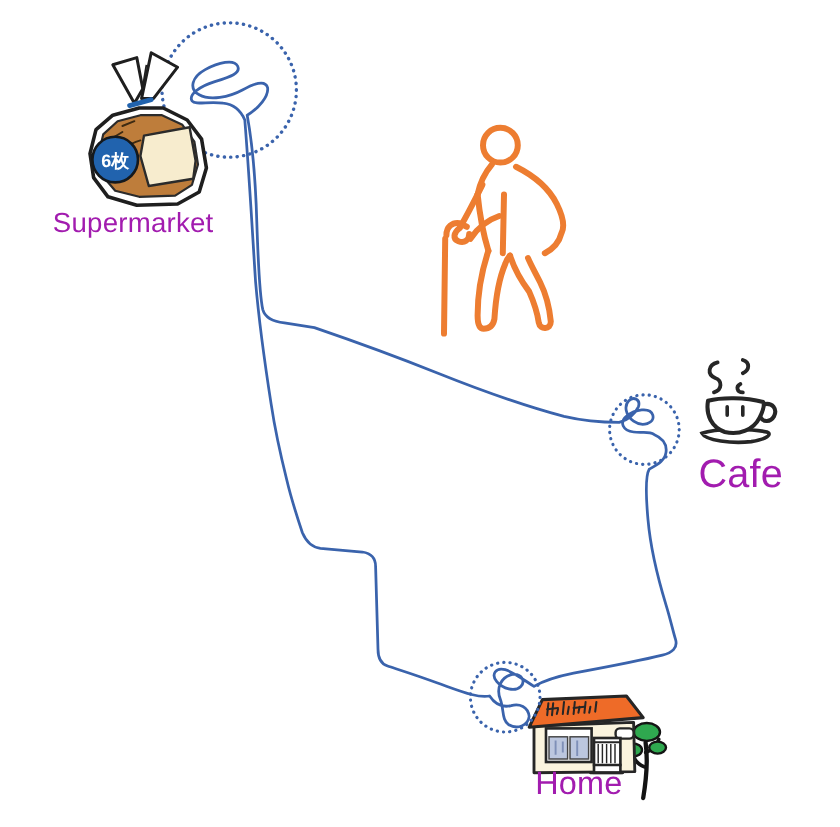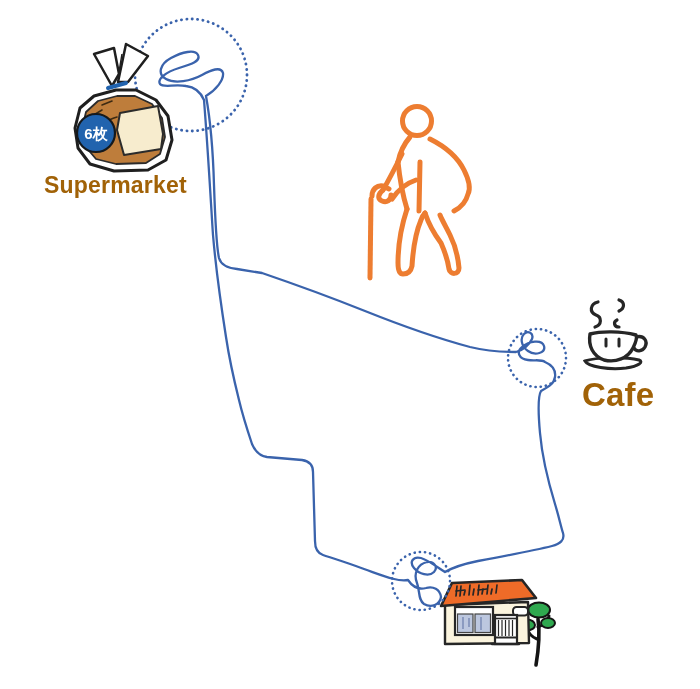--- a/index.html
+++ b/index.html
@@ -6,22 +6,22 @@
   .stage{
     position:relative;
     width:700px;height:689px;
     background:#ffffff;
     overflow:hidden;
     font-family:"Liberation Sans", sans-serif;
   }
   .layer{position:absolute;left:0;top:0;}
   .loc-label{
     position:absolute;
-    color:#a16207;
-    font-weight:700;
+    color:#a21caf;
+    font-weight:400;
     white-space:nowrap;
     letter-spacing:0.2px;
   }
   #label-supermarket{left:44px;top:172px;font-size:23px;}
   #label-cafe{left:582px;top:376px;font-size:33px;}
   #label-home{left:446px;top:638px;font-size:27px;}
   svg{display:block;}
 </style>
 </head>
 <body>
@@ -179,14 +179,15 @@
       <path d="M46 73 L56 69"></path>
         <path d="M36 84 L46 78"></path>
         <path d="M48 92 C52 88 57 86 61 85"></path>
     </g>
     <circle cx="40" cy="101" r="19" fill="#2163AE" stroke="#15191D" stroke-width="2.2"></circle>
     <text x="40" y="107" text-anchor="middle" font-size="15" font-weight="bold" fill="#ffffff" font-family="Liberation Sans, sans-serif">6枚</text>
   </svg>
 
   <div class="loc-label" id="label-supermarket">Supermarket</div>
   <div class="loc-label" id="label-cafe">Cafe</div>
+  <div class="loc-label" id="label-home">Home</div>
 
 </div>
 
 </body></html>

